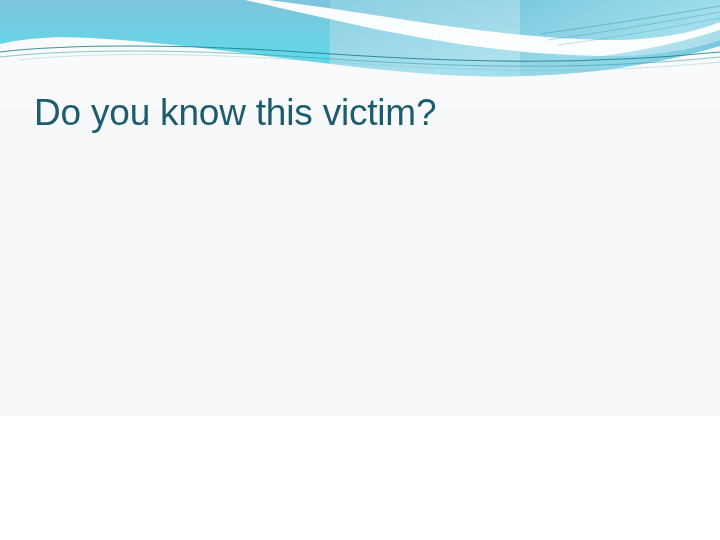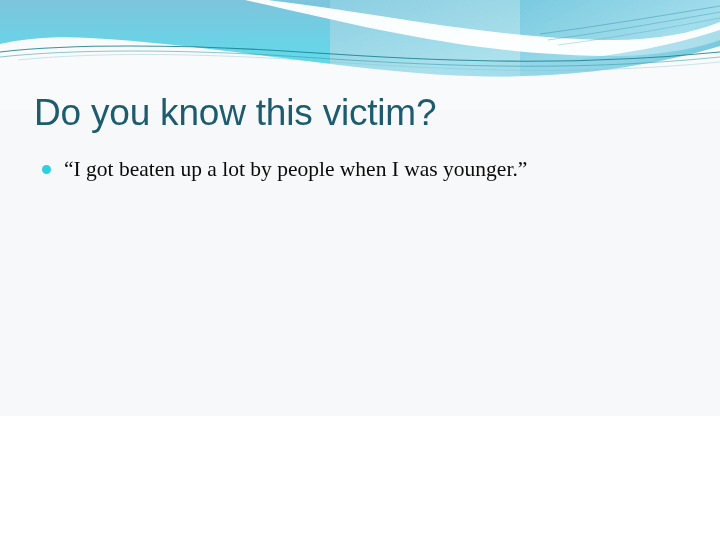--- a/index.html
+++ b/index.html
@@ -132,20 +132,16 @@
     <path d="M720,12 C664,22 606,32 548,40" fill="none" stroke="#2e8fa0" stroke-width="0.8" opacity="0.45"></path>
     <path d="M720,18 C668,28 612,38 558,45" fill="none" stroke="#2e8fa0" stroke-width="0.8" opacity="0.35"></path>
   </svg>
 
   <div id="title-block">
     <h1 id="slide-title">Do you know this victim?</h1>
   </div>
 
   <div id="body-block">
     <ul class="bullets">
-      <li>
-        <span class="bullet-dot"></span>
-        <span class="li-text">“I got beaten up a lot by people when I was younger.”</span>
-      </li>
     </ul>
   </div>
 
 </div>
 
 </body></html>

